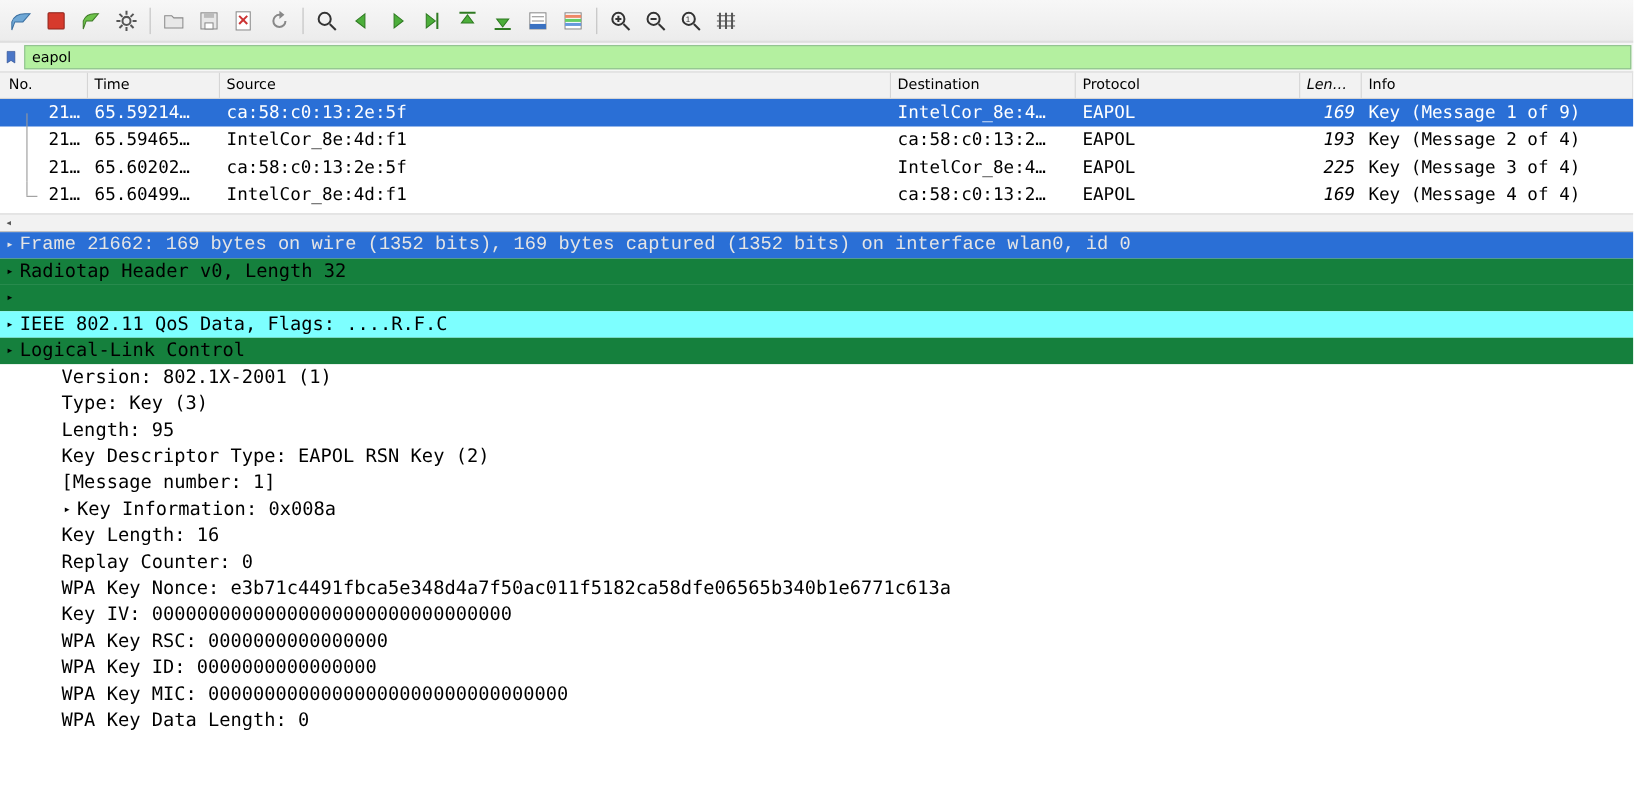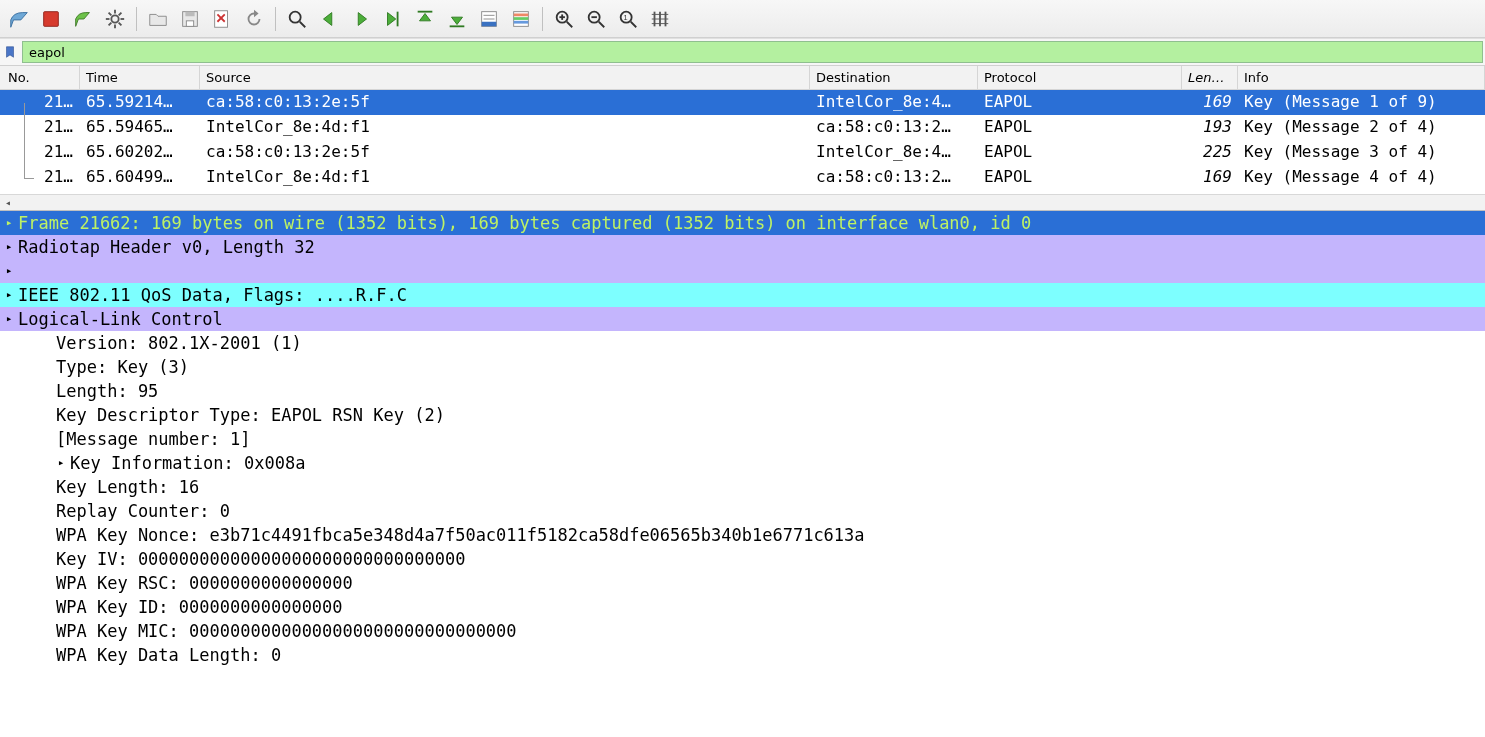--- a/index.html
+++ b/index.html
@@ -166,22 +166,22 @@
     line-height: 24px;
     padding-bottom: 4px;
   }
   .tree-row {
     display: flex;
     align-items: center;
     white-space: nowrap;
     cursor: default;
   }
   .tree-row.expandable { cursor: pointer; }
-  .tree-row.top { background: #c4b5fd; }
-  .tree-row.sel-frame { background: #2a6fd6; color:#bef264; }
+  .tree-row.top { background: #15803d; }
+  .tree-row.sel-frame { background: #2a6fd6; color:#e5e5e5;font-family:Liberation Mono, monospace; }
   .tree-row.hl-qos { background: #7dffff; }
   .tri {
     width: 18px;
     display: inline-flex;
     justify-content: center;
     font-size: 11px;
     user-select: none;
   }
   .indent-1 { padding-left: 52px; }
   .indent-2 { padding-left: 56px; }

